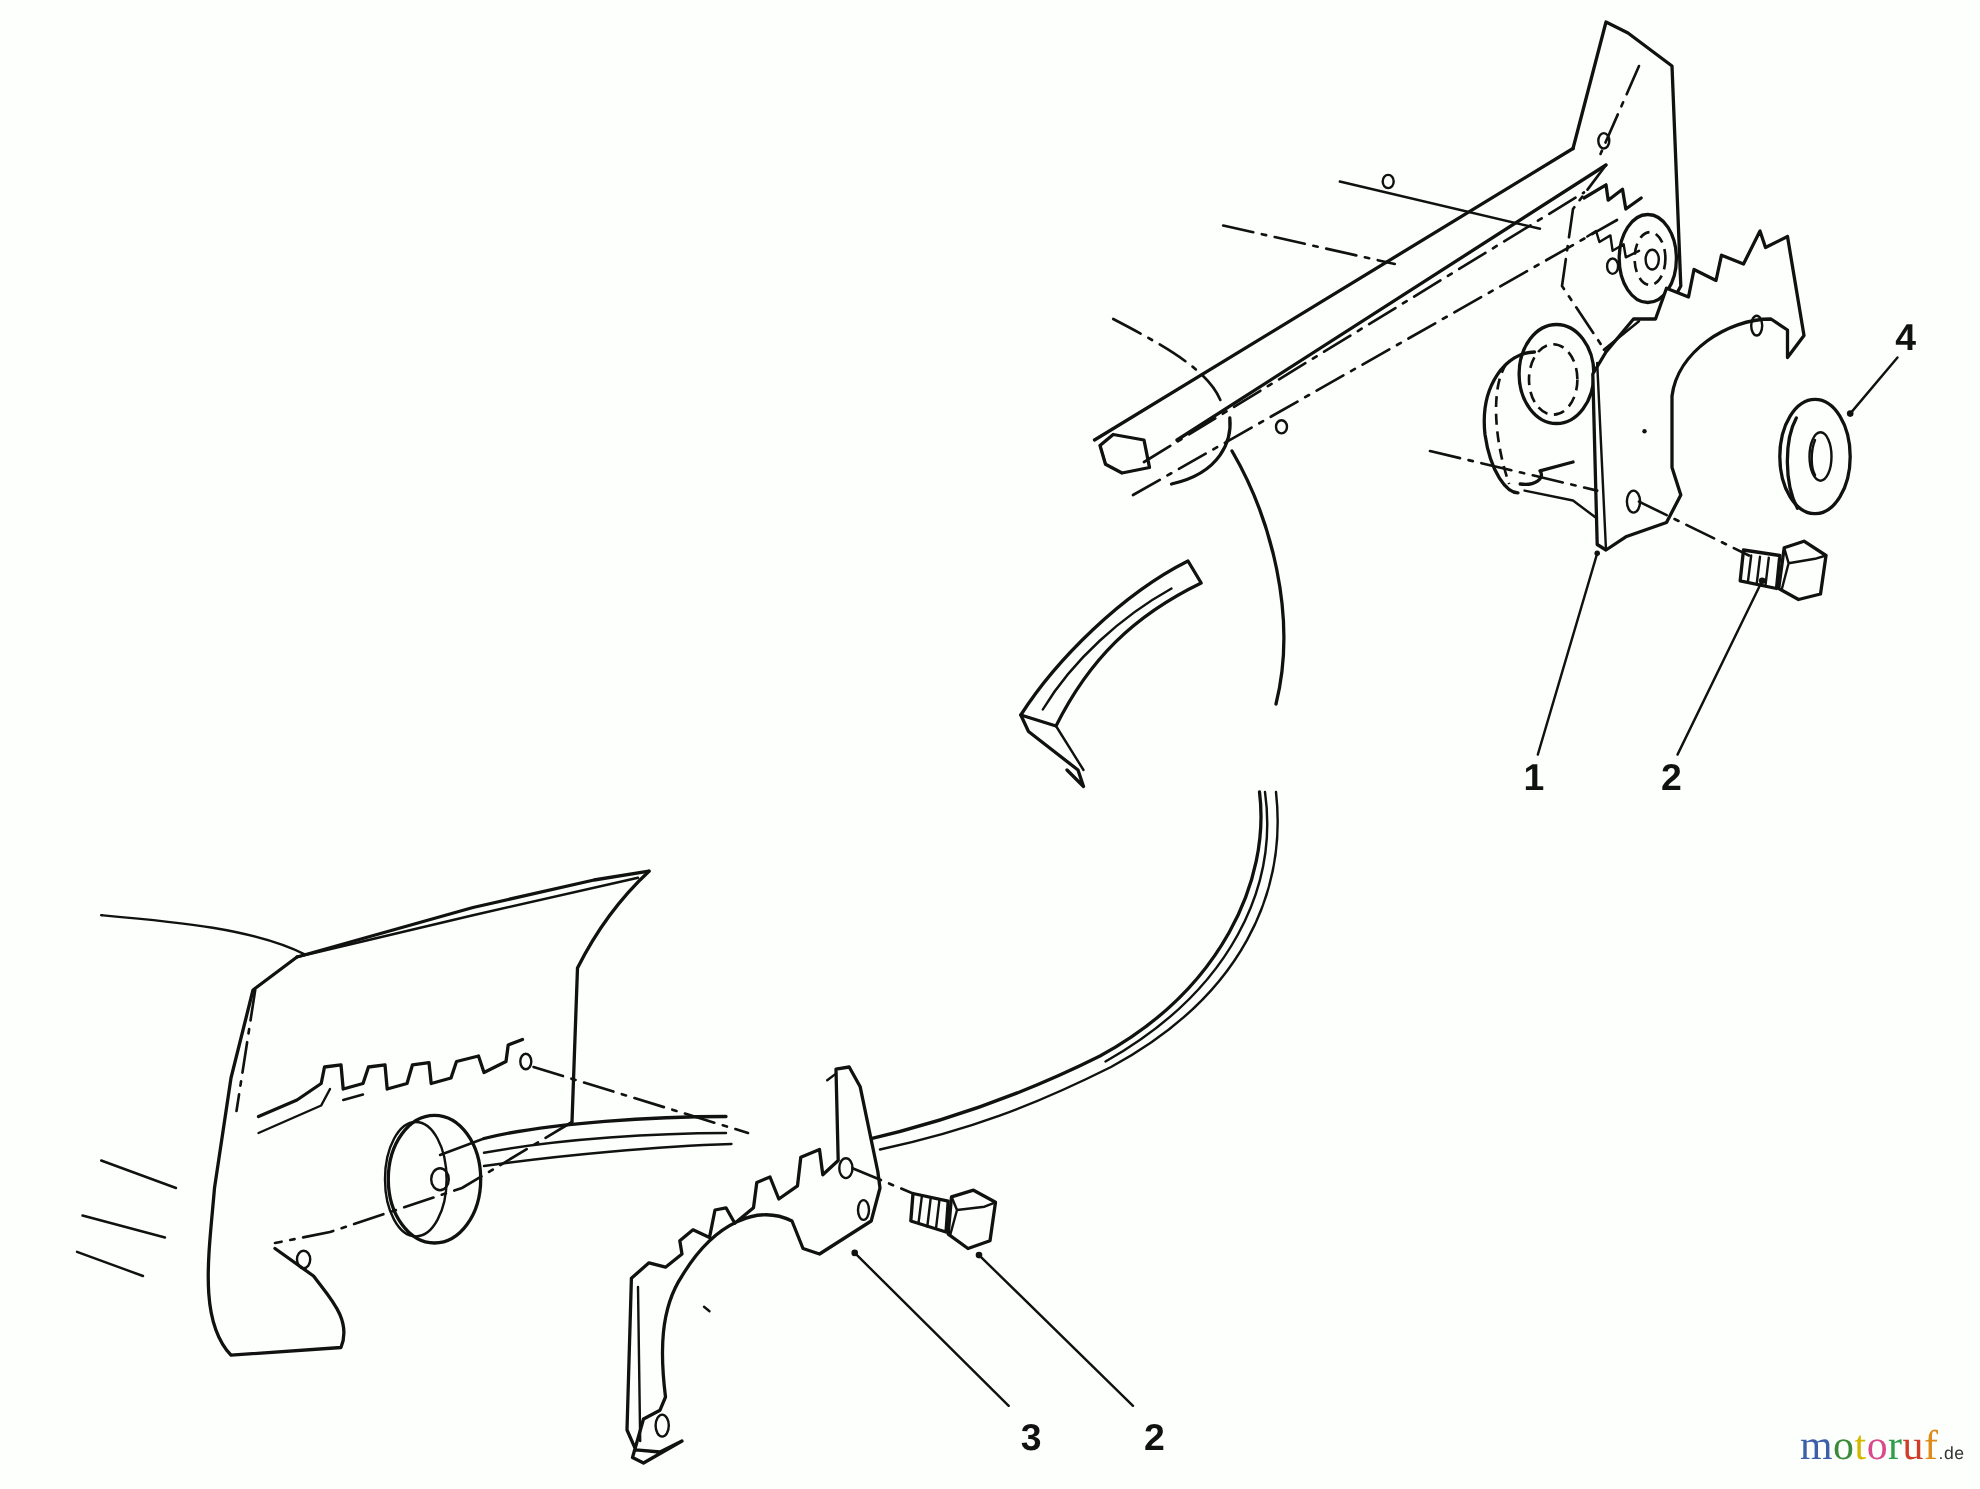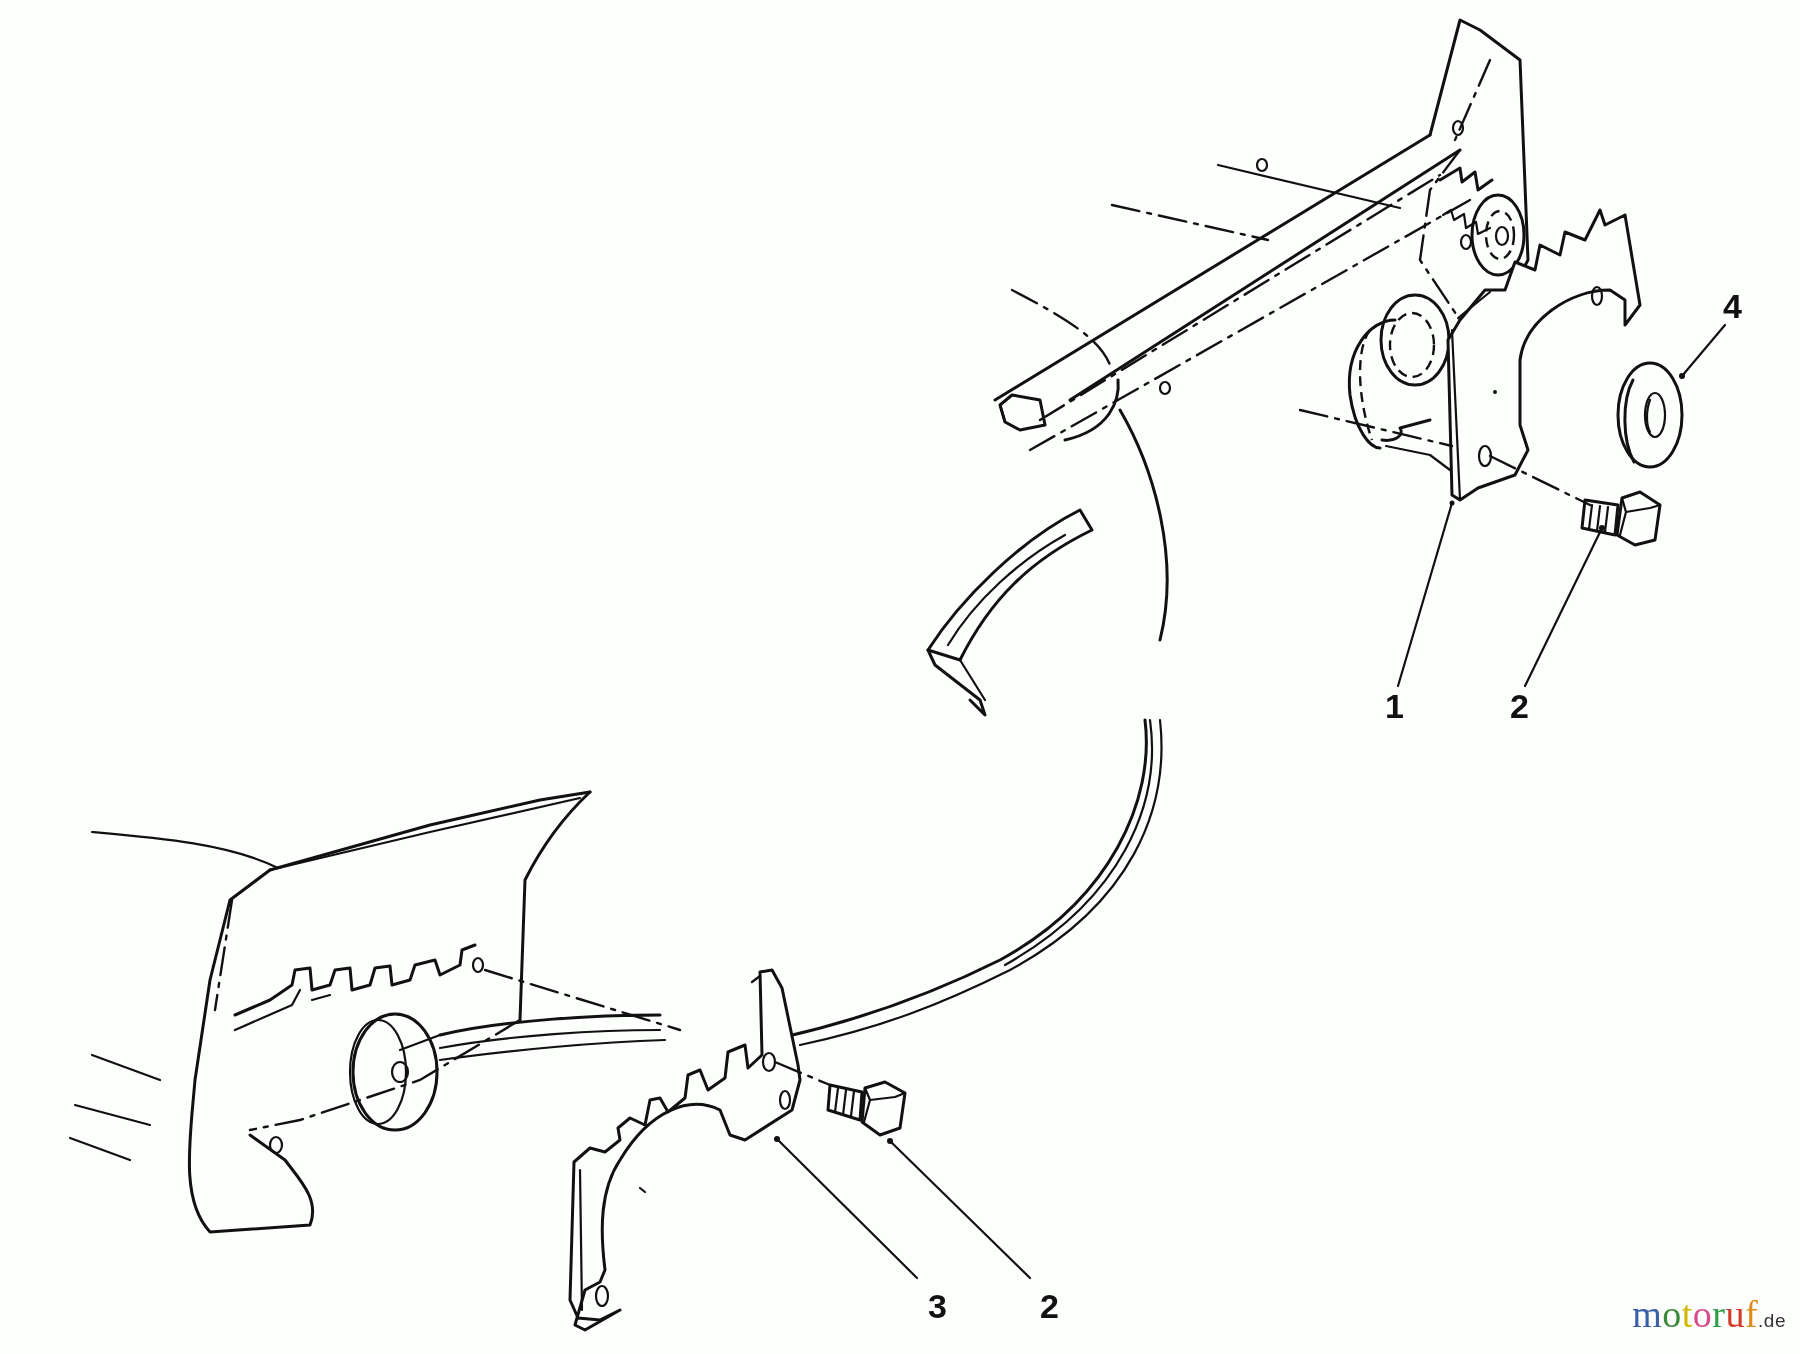--- a/index.html
+++ b/index.html
@@ -6,21 +6,21 @@
   body{width:1800px;height:1354px;overflow:hidden;position:relative;font-family:"Liberation Sans",sans-serif;}
   svg{position:absolute;left:0;top:0;}
   .k{fill:none;stroke:#111;stroke-width:3;stroke-linecap:round;stroke-linejoin:round;}
   .t{fill:none;stroke:#111;stroke-width:2.2;stroke-linecap:round;stroke-linejoin:round;}
   .d{fill:none;stroke:#111;stroke-width:2.4;stroke-dasharray:28 8 4 8;stroke-linecap:round;}
   .ds{fill:none;stroke:#111;stroke-width:2.4;stroke-dasharray:10 6;}
   .w{fill:#fcfffc;}
   .lbl{font-family:"Liberation Sans",sans-serif;font-size:34px;font-weight:bold;fill:#111;}
   .wm{position:absolute;right:14px;bottom:18px;font-family:"Liberation Serif",serif;font-size:38px;letter-spacing:0.5px;}
   .wm span{display:inline-block;}
-  .wm .de{font-size:19px;color:#333;font-family:"Liberation Sans",sans-serif;text-align:center;}
+  .wm .de{font-size:16px;color:#333;font-family:"Liberation Sans",sans-serif;text-align:center;}
 </style>
 </head>
 <body>
 
 <svg width="1800" height="1354" viewBox="0 0 1800 1354" xmlns="http://www.w3.org/2000/svg">
 
   <g>
     <path class="t" d="M1218 165 L1400 208"></path>
     <path class="d" d="M1112 205 L1268 240"></path>
     <path class="d" d="M1012 290 C1070 320 1100 340 1110 365"></path>

